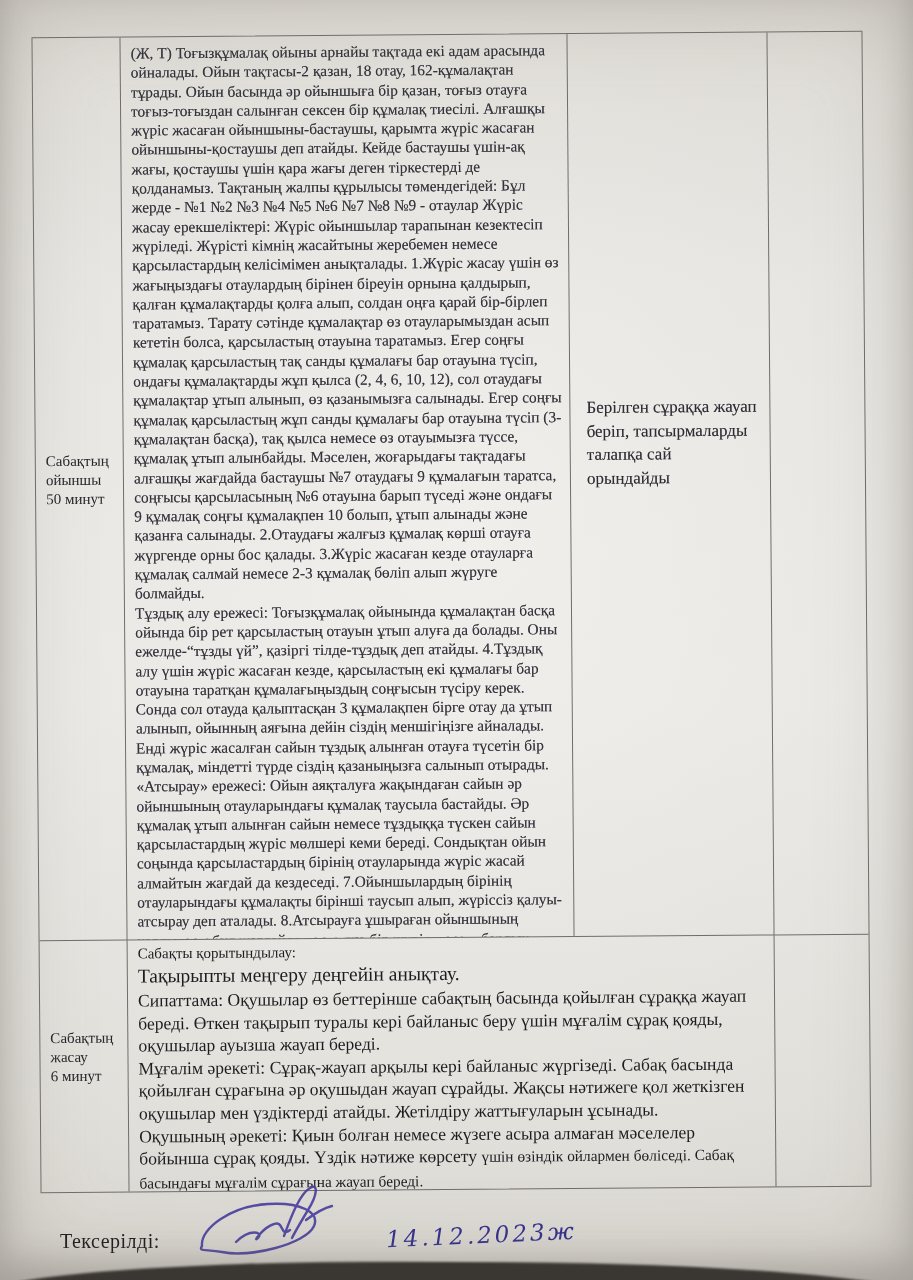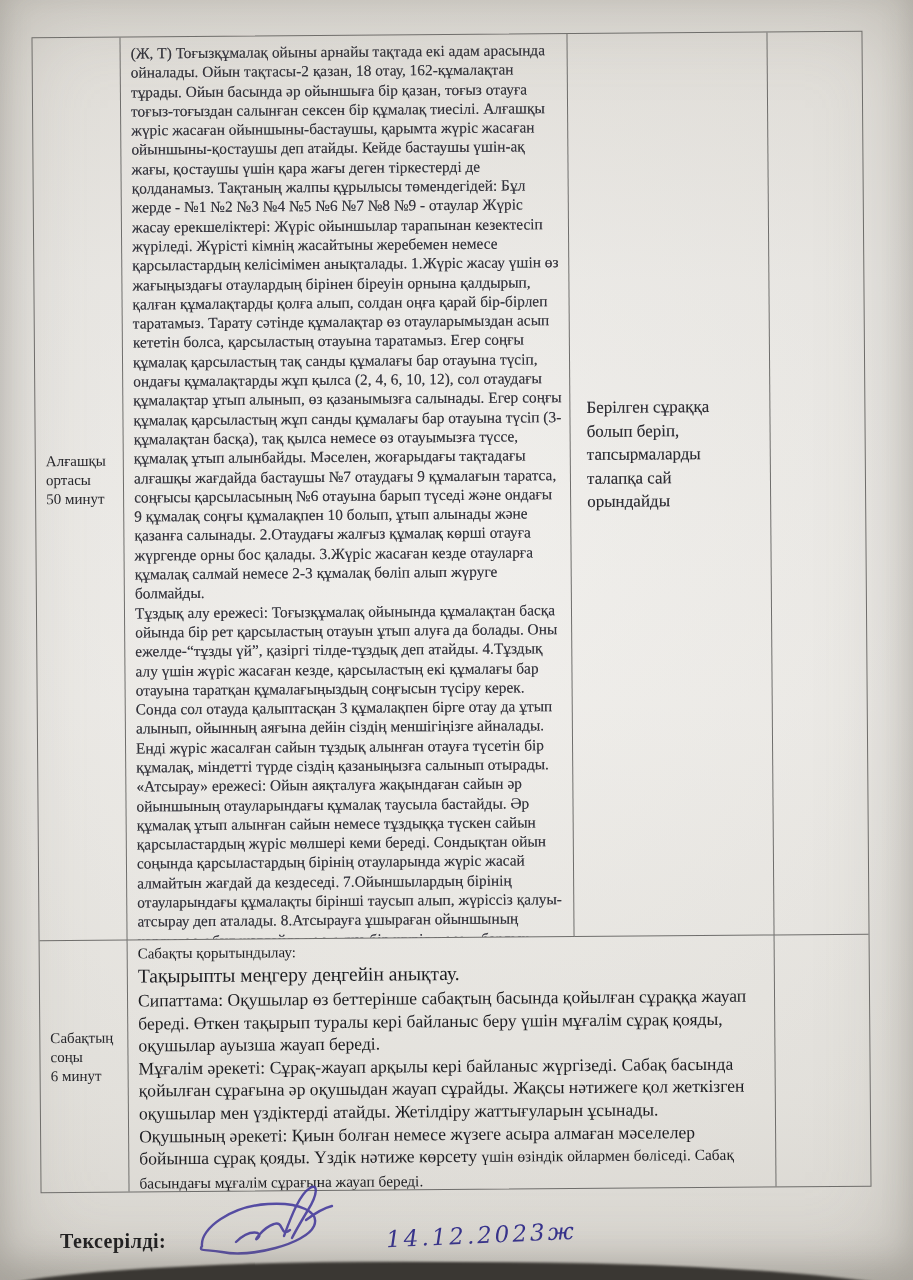--- a/index.html
+++ b/index.html
@@ -57,56 +57,56 @@
     grid-column:2 / 4;
     padding:3px 14px 0 10px;font-size:17.6px;line-height:22.6px;color:#1d1d21;
   }
   .summary-cell p{margin:0;}
   .summary-heading-small{font-size:15px;line-height:20px;}
   .summary-heading-large{font-size:19.5px;line-height:26px;}
   .small-tail{font-size:15.4px;}
   
   .footer-label{
     position:absolute;left:60px;top:1230px;
-    font-size:20px;font-weight:bold;color:#1c1c1e;letter-spacing:.5px;
+    font-size:20px;font-weight:normal;color:#1c1c1e;letter-spacing:.5px;
   }
   .signature{position:absolute;left:188px;top:1180px;width:160px;height:100px;}
   .hand-date{
     position:absolute;left:386px;top:1222px;
     font-family:"DejaVu Serif", serif;font-style:italic;
     font-size:23px;color:#35318e;letter-spacing:3px;
     transform:rotate(-2.5deg);
   }
 </style>
 </head>
 <body>
 
 <div class="photo">
 
   <div class="table-wrap">
 
     <div class="cell stage-cell stage-middle">
-      <span class="stage-name">Алғашқы ортасы</span>
+      <span class="stage-name">Сабақтың ойыншы</span>
       <span class="stage-duration">50 минут</span>
     </div>
 
     <div class="cell content-cell">
       <p>(Ж, Т) Тоғызқұмалақ ойыны арнайы тақтада екі адам арасында ойналады. Ойын тақтасы-2 қазан, 18 отау, 162-құмалақтан тұрады. Ойын басында әр ойыншыға бір қазан, тоғыз отауға тоғыз-тоғыздан салынған сексен бір құмалақ тиесілі. Алғашқы жүріс жасаған ойыншыны-бастаушы, қарымта жүріс жасаған ойыншыны-қостаушы деп атайды. Кейде бастаушы үшін-ақ жағы, қостаушы үшін қара жағы деген тіркестерді де қолданамыз. Тақтаның жалпы құрылысы төмендегідей: Бұл жерде - №1 №2 №3 №4 №5 №6 №7 №8 №9 - отаулар Жүріс жасау ерекшеліктері: Жүріс ойыншылар тарапынан кезектесіп жүріледі. Жүрісті кімнің жасайтыны жеребемен немесе қарсыластардың келісімімен анықталады. 1.Жүріс жасау үшін өз жағыңыздағы отаулардың бірінен біреуін орнына қалдырып, қалған құмалақтарды қолға алып, солдан оңға қарай бір-бірлеп таратамыз. Тарату сәтінде құмалақтар өз отауларымыздан асып кететін болса, қарсыластың отауына таратамыз. Егер соңғы құмалақ қарсыластың тақ санды құмалағы бар отауына түсіп, ондағы құмалақтарды жұп қылса (2, 4, 6, 10, 12), сол отаудағы құмалақтар ұтып алынып, өз қазанымызға салынады. Егер соңғы құмалақ қарсыластың жұп санды құмалағы бар отауына түсіп (3-құмалақтан басқа), тақ қылса немесе өз отауымызға түссе, құмалақ ұтып алынбайды. Мәселен, жоғарыдағы тақтадағы алғашқы жағдайда бастаушы №7 отаудағы 9 құмалағын таратса, соңғысы қарсыласының №6 отауына барып түседі және ондағы 9 құмалақ соңғы құмалақпен 10 болып, ұтып алынады және қазанға салынады. 2.Отаудағы жалғыз құмалақ көрші отауға жүргенде орны бос қалады. 3.Жүріс жасаған кезде отауларға құмалақ салмай немесе 2-3 құмалақ бөліп алып жүруге болмайды.</p>
       <p>Тұздық алу ережесі: Тоғызқұмалақ ойынында құмалақтан басқа ойында бір рет қарсыластың отауын ұтып алуға да болады. Оны ежелде-“тұзды үй”, қазіргі тілде-тұздық деп атайды. 4.Тұздық алу үшін жүріс жасаған кезде, қарсыластың екі құмалағы бар отауына таратқан құмалағыңыздың соңғысын түсіру керек. Сонда сол отауда қалыптасқан 3 құмалақпен бірге отау да ұтып алынып, ойынның аяғына дейін сіздің меншігіңізге айналады. Енді жүріс жасалған сайын тұздық алынған отауға түсетін бір құмалақ, міндетті түрде сіздің қазаныңызға салынып отырады.</p>
       <p>«Атсырау» ережесі: Ойын аяқталуға жақындаған сайын әр ойыншының отауларындағы құмалақ таусыла бастайды. Әр құмалақ ұтып алынған сайын немесе тұздыққа түскен сайын қарсыластардың жүріс мөлшері кеми береді. Сондықтан ойын соңында қарсыластардың бірінің отауларында жүріс жасай алмайтын жағдай да кездеседі. 7.Ойыншылардың бірінің отауларындағы құмалақты бірінші таусып алып, жүріссіз қалуы-атсырау деп аталады. 8.Атсырауға ұшыраған ойыншының қарсыласы бұл жағдайда қосымша бір жүріс жасап, барлық құмалақтарды өз қазанына салып алады. Мысалы: Ойынның есебін жүргізеді. Есеп 88-74, болса бастаушы 88 құмалақ жинаған ұтады. Егер ойыншы ойын барысында 82 құмалақ жинаса ойын бірден тоқтатылады.</p>
     </div>
 
     <div class="cell outcome-cell">
-      <span>Берілген сұраққа болып беріп, тапсырмаларды талапқа сай орындайды</span>
+      <span>Берілген сұраққа жауап беріп, тапсырмаларды талапқа сай орындайды</span>
     </div>
 
     <div class="cell last-col"></div>
 
     <div class="cell stage-cell stage-end last-row">
-      <span class="stage-name">Сабақтың соңы</span>
+      <span class="stage-name">Сабақтың жасау</span>
       <span class="stage-duration">6 минут</span>
     </div>
 
     <div class="cell summary-cell last-row">
       <p class="summary-heading-small">Сабақты қорытындылау:</p>
       <p class="summary-heading-large">Тақырыпты меңгеру деңгейін анықтау.</p>
       <p>Сипаттама: Оқушылар өз беттерінше сабақтың басында қойылған сұраққа жауап береді. Өткен тақырып туралы кері байланыс беру үшін мұғалім сұрақ қояды, оқушылар ауызша жауап береді.</p>
       <p>Мұғалім әрекеті: Сұрақ-жауап арқылы кері байланыс жүргізеді. Сабақ басында қойылған сұрағына әр оқушыдан жауап сұрайды. Жақсы нәтижеге қол жеткізген оқушылар мен үздіктерді атайды. Жетілдіру жаттығуларын ұсынады.</p>
       <p><span>Оқушының әрекеті: Қиын болған немесе жүзеге асыра алмаған мәселелер бойынша сұрақ қояды. Үздік нәтиже көрсету </span><span class="small-tail">үшін өзіндік ойлармен бөліседі. Сабақ басындағы мұғалім сұрағына жауап береді.</span></p>
     </div>

